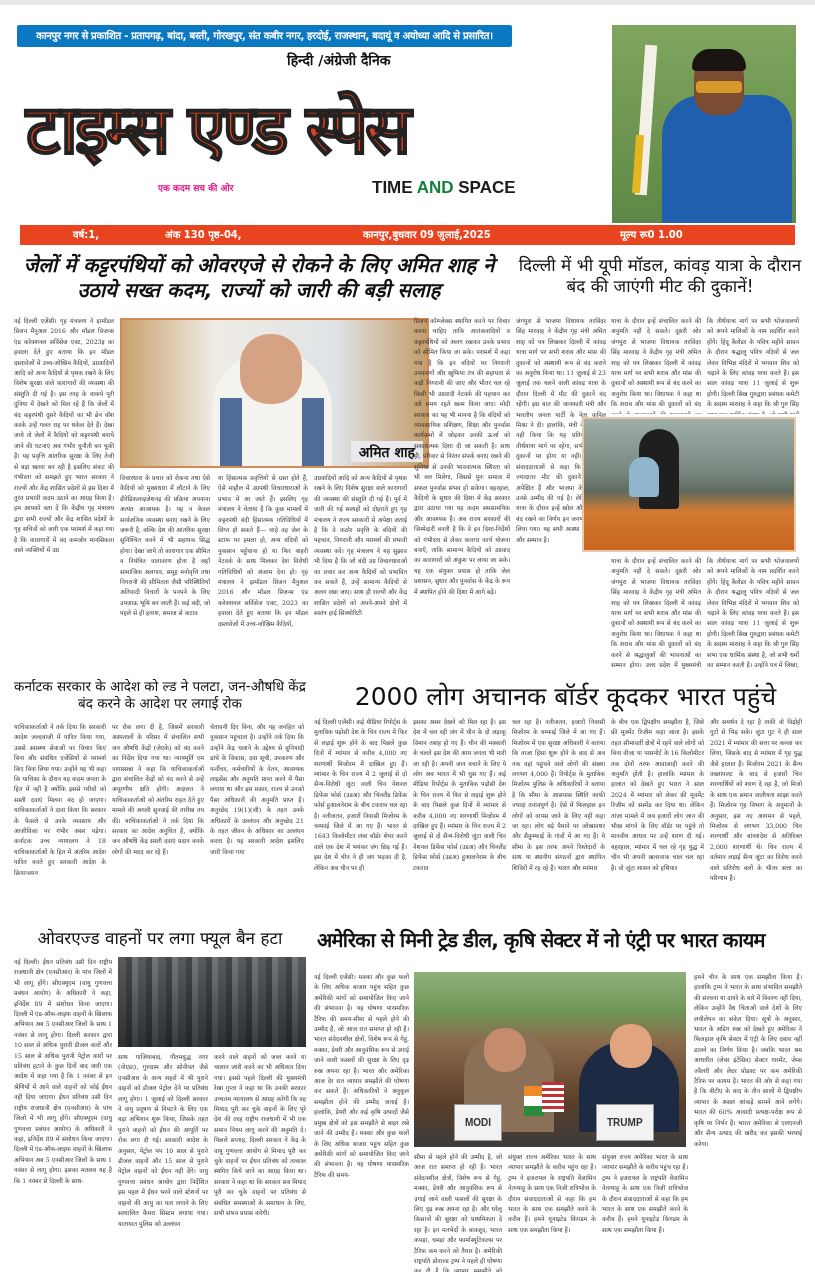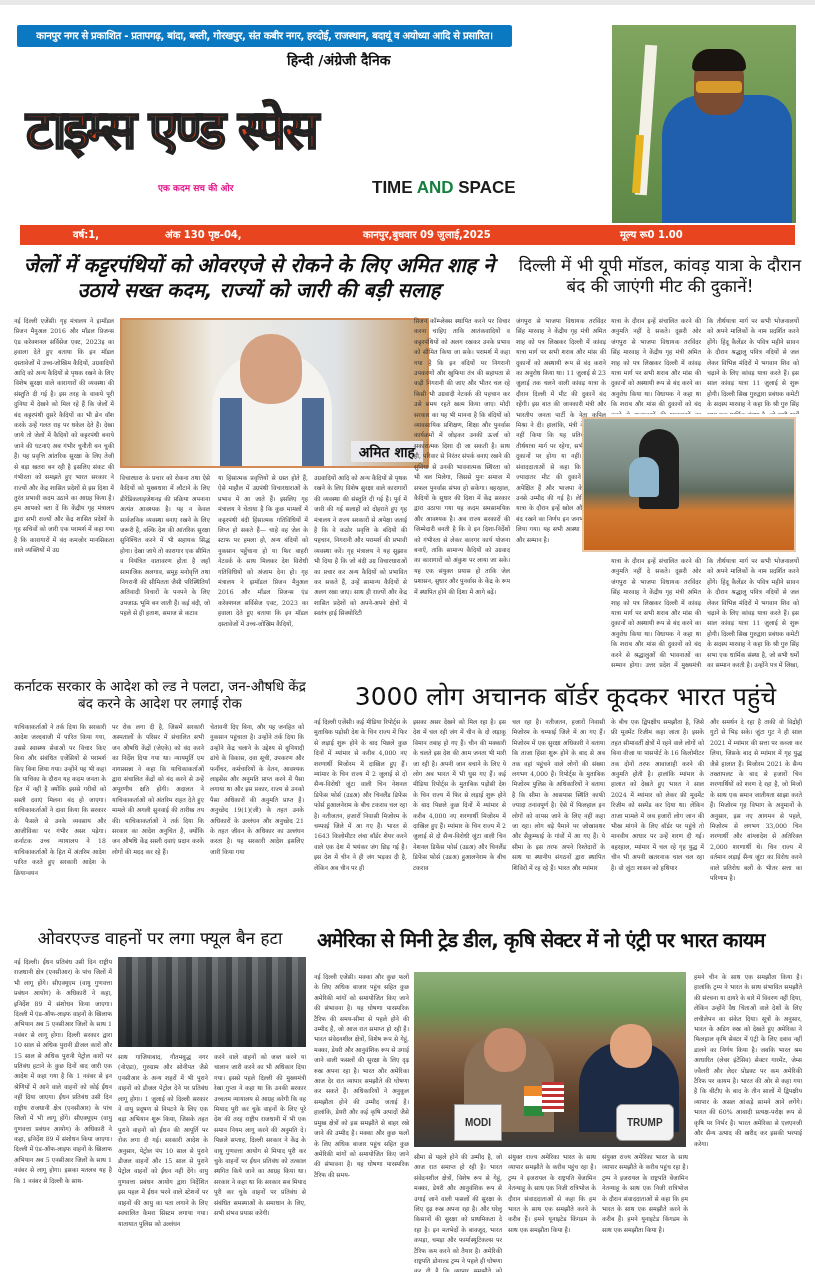--- a/index.html
+++ b/index.html
@@ -1,21 +1,21 @@
 <!DOCTYPE html>
 <html><head>
 <meta charset="utf-8">
 <style>
   * { box-sizing: border-box; margin: 0; padding: 0; }
   html, body { width: 815px; height: 1280px; background: #ffffff; overflow: hidden; }
   body { font-family: "DejaVu Sans", sans-serif; color: #1a1a1a; position: relative; }
   .topline { position: absolute; left: 0; top: 0; width: 815px; height: 5px; background: #e9e9e9; }
   .ribbon { position: absolute; left: 17px; top: 25px; width: 495px; height: 22px; background: #0b78c2; border-radius: 2px; color: #fff; font-size: 10px; font-weight: bold; text-align: center; line-height: 22px; white-space: nowrap; overflow: hidden; letter-spacing: -0.3px; }
   .daily { position: absolute; left: 287px; top: 50px; font-size: 14px; font-weight: bold; color: #111; }
-  .masthead { position: absolute; left: 26px; top: 84px; width: 490px; height: 92px; font-family: "DejaVu Sans", sans-serif; font-weight: bold; font-size: 53px; line-height: 92px; color: #e0401b; letter-spacing: -3px; -webkit-text-stroke: 2px #222; white-space: nowrap; }
+  .masthead { position: absolute; left: 26px; top: 84px; width: 490px; height: 92px; font-family: "DejaVu Sans", sans-serif; font-weight: bold; font-size: 68px; line-height: 92px; color: #e0401b; letter-spacing: -3px; -webkit-text-stroke: 2px #222; white-space: nowrap; }
   .tagline { position: absolute; left: 158px; top: 181px; font-size: 9px; color: #e2178a; font-weight: bold; }
   .brand-en { position: absolute; left: 372px; top: 178px; font-size: 17px; font-weight: bold; color: #1b1b1b; font-family: "Liberation Sans", sans-serif; }
   .brand-en .accent { color: #15803d; }
   .hero-photo { position: absolute; left: 612px; top: 25px; width: 184px; height: 198px; background: linear-gradient(180deg,#7fa55f 0%,#6c9450 60%,#5d8746 100%); overflow: hidden; }
   .hero-photo .shirt { position:absolute; left:50px; top:70px; width:130px; height:128px; background:#1f5fae; border-radius:40px 30px 0 0; }
   .hero-photo .head { position:absolute; left:82px; top:28px; width:50px; height:62px; background:#7b4b32; border-radius:24px 24px 20px 20px; }
   .hero-photo .hair { position:absolute; left:80px; top:24px; width:54px; height:22px; background:#1a1410; border-radius:26px 26px 6px 6px; }
   .hero-photo .glasses { position:absolute; left:84px; top:56px; width:46px; height:12px; background:#d69a2c; border-radius:4px; }
   .hero-photo .bat { position:absolute; left:28px; top:20px; width:12px; height:150px; background:#f3f0e6; transform:rotate(4deg); }
   .hero-photo .handle { position:absolute; left:22px; top:110px; width:8px; height:58px; background:#e6b41f; transform:rotate(4deg); }
@@ -49,21 +49,21 @@
 
   .photo-trade { left: 414px; top: 972px; width: 272px; height: 175px; border: none; background: linear-gradient(180deg,#8fb07a 0%,#6e9658 22%,#8b6a4b 40%,#5a3e2a 75%,#3b3b3b 100%); }
   .photo-trade .modi { position:absolute; left:50px; top:60px; width:90px; height:100px; background:#8a7056; border-radius:40px 40px 0 0; }
   .photo-trade .trump { position:absolute; left:165px; top:70px; width:100px; height:90px; background:#1c2a44; border-radius:44px 44px 0 0; }
   .photo-trade .trump-face { position:absolute; left:196px; top:52px; width:42px; height:44px; background:#e0a47e; border-radius:20px; }
   .photo-trade .modi-face { position:absolute; left:70px; top:56px; width:42px; height:44px; background:#c48c6d; border-radius:20px; }
   .photo-trade .flag-in { position:absolute; left:110px; top:114px; width:20px; height:30px; background:linear-gradient(180deg,#ee8a2a 0 33%,#fff 33% 66%,#2c8a3b 66%); }
   .photo-trade .flag-us { position:absolute; left:128px; top:110px; width:22px; height:30px; background:repeating-linear-gradient(180deg,#c23232 0 3px,#fff 3px 6px); }
   .nameplate { position:absolute; bottom:6px; background:#f2f2f2; color:#333; font-size:10px; font-weight:bold; font-family:"Liberation Sans", sans-serif; padding:12px 10px; border:1px solid #999; }
   .np-modi { left: 40px; }
-  .np-trump { left: 202px; border-radius: 6px; }
+  .np-trump { left: 182px; }
 </style>
 </head>
 <body>
 
 <div class="topline"></div>
 
 <div class="ribbon">कानपुर नगर से प्रकाशित - प्रतापगढ़, बांदा, बस्ती, गोरखपुर, संत कबीर नगर, हरदोई, राजस्थान, बदायूं व अयोध्या आदि से प्रसारित।</div>
 <div class="daily">हिन्दी /अंग्रेजी दैनिक</div>
 <div class="masthead">टाइम्स एण्ड स्पेस</div>
 <div class="tagline">एक कदम सच की ओर</div>
@@ -110,21 +110,21 @@
   <div class="idol"></div>
 </div>
 <div class="col" style="left:611px; top:556px; width:90px; height:115px;">यात्रा के दौरान इन्हें संचालित करने की अनुमति नहीं दे सकते। दूसरी ओर जंगपुरा से भाजपा विधायक तरविंदर सिंह मारवाह ने केंद्रीय गृह मंत्री अमित शाह को पत्र लिखकर दिल्ली में कांवड़ यात्रा मार्ग पर सभी शराब और मांस की दुकानों को अस्थायी रूप से बंद करने का अनुरोध किया था। विधायक ने कहा था कि शराब और मांस की दुकानों को बंद करने से श्रद्धालुओं की भावनाओं का सम्मान होगा। उत्तर प्रदेश में मुख्यमंत्री योगी आदित्यनाथ ने अधिकारियों को यह सुनिश्चित करने का निर्देश दिया है कि कांवड़ यात्रा मार्ग पर मांस और शराब बिक्री पूर्णतः बंद रहे। उत्तर प्रदेश सरकार ने यह भी आदेश दिया</div>
 <div class="col" style="left:707px; top:556px; width:92px; height:115px;">कि तीर्थयात्रा मार्ग पर सभी भोजनालयों को अपने मालिकों के नाम प्रदर्शित करने होंगे। हिंदू कैलेंडर के पवित्र महीने सावन के दौरान श्रद्धालु पवित्र नदियों से जल लेकर विभिन्न मंदिरों में भगवान शिव को चढ़ाने के लिए कांवड़ यात्रा करते हैं। इस साल कांवड़ यात्रा 11 जुलाई से शुरू होगी। दिल्ली सिख गुरुद्वारा प्रबंधक कमेटी के सदस्य मारवाह ने कहा कि श्री गुरु सिंह सभा एक धार्मिक संस्था है, जो सभी धर्मों का सम्मान करती है। उन्होंने पत्र में लिखा, श्रद्धालु आशा करते हैं कि कांवड़ यात्रा के निर्धारित मार्गों पर मांस और शराब की दुकानें अस्थायी रूप से बंद कर दी जाएं, ताकि इसकी पवित्रता बनी रहे और कोई अप्रिय घटना न हो।</div>
 
 <div class="hl hl-karnataka">कर्नाटक सरकार के आदेश को ल्ड ने पलटा, जन-औषधि केंद्र बंद करने के आदेश पर लगाई रोक</div>
 <div class="col" style="left:14px; top:722px; width:92px; height:200px;">याचिकाकर्ताओं ने तर्क दिया कि सरकारी आदेश जल्दबाजी में पारित किया गया, उससे स्वास्थ्य सेवाओं पर विचार किए बिना और संबंधित एजेंसियों से परामर्श किए बिना लिया गया। उन्होंने यह भी कहा कि याचिका के दौरान यह कदम जनता के हित में नहीं है क्योंकि इससे गरीबों को सस्ती दवाएं मिलना बंद हो जाएगा। याचिकाकर्ताओं ने दावा किया कि सरकार के फैसले से उनके व्यवसाय और आजीविका पर गंभीर असर पड़ेगा। कर्नाटक उच्च न्यायालय ने 18 याचिकाकर्ताओं के हित में अंतरिम आदेश पारित करते हुए सरकारी आदेश के क्रियान्वयन</div>
 <div class="col" style="left:112px; top:722px; width:92px; height:200px;">पर रोक लगा दी है, जिसमें सरकारी अस्पतालों के परिसर में संचालित सभी जन औषधि केंद्रों (जेएके) को बंद करने का निर्देश दिया गया था। न्यायमूर्ति एम नागप्रसन्ना ने कहा कि याचिकाकर्ताओं द्वारा संचालित केंद्रों को बंद करने से उन्हें अपूरणीय क्षति होगी। अदालत ने याचिकाकर्ताओं को अंतरिम राहत देते हुए मामले की अगली सुनवाई की तारीख तय की। याचिकाकर्ताओं ने तर्क दिया कि सरकार का आदेश अनुचित है, क्योंकि जन औषधि केंद्र सस्ती दवाएं प्रदान करके लोगों की मदद कर रहे हैं।</div>
 <div class="col" style="left:210px; top:722px; width:94px; height:200px;">चेतावनी दिए बिना, और यह जनहित को नुकसान पहुंचाता है। उन्होंने तर्क दिया कि उन्होंने केंद्र चलाने के उद्देश्य से बुनियादी ढांचे के विकास, दवा सूची, उपकरण और फर्नीचर, कर्मचारियों के वेतन, आवश्यक लाइसेंस और अनुमति प्राप्त करने में पैसा लगाया था और इस प्रकार, राज्य से उनको पैसा अधिकारों की अनुमति प्राप्त है। अनुच्छेद 19(1)(जी) के तहत उनके अधिकारों के उल्लंघन और अनुच्छेद 21 के तहत जीवन के अधिकार का उल्लंघन करता है। यह सरकारी आदेश इसलिए जारी किया गया</div>
 
-<div class="hl hl-border">3000 लोग अचानक बॉर्डर कूदकर भारत पहुंचे</div>
+<div class="hl hl-border">2000 लोग अचानक बॉर्डर कूदकर भारत पहुंचे</div>
 <div class="col" style="left:314px; top:717px; width:93px; height:205px;">नई दिल्ली एजेंसी। कई मीडिया रिपोर्ट्स के मुताबिक पड़ोसी देश के चिन राज्य में फिर से लड़ाई शुरू होने के बाद पिछले कुछ दिनों में म्यांमार से करीब 4,000 नए शरणार्थी मिजोरम में दाखिल हुए हैं। म्यांमार के चिन राज्य में 2 जुलाई से दो सैन्य-विरोधी जुंटा वाली चिन नेशनल डिफेंस फोर्स (उडअ) और चिनलैंड डिफेंस फोर्स हुआलनेराम के बीच टकराव चल रहा है। नतीजतन, हजारों निवासी मिजोरम के चम्फाई जिले में आ गए हैं। भारत से 1643 किलोमीटर लंबा बॉर्डर शेयर करने वाले एक देश में भयंकर जंग छिड़ गई है। इस देश में चीन ने ही जंग भड़का दी है, लेकिन अब चीन पर ही</div>
 <div class="col" style="left:413px; top:717px; width:93px; height:205px;">इसका असर देखने को मिल रहा है। इस देश में चल रही जंग में चीन के दो लड़ाकू विमान तबाह हो गए हैं। चीन की मक्कारी के चलते इस देश की आम जनता भी मारी जा रही है। अपनी जान बचाने के लिए ये लोग अब भारत में भी घुस गए हैं। कई मीडिया रिपोर्ट्स के मुताबिक पड़ोसी देश के चिन राज्य में फिर से लड़ाई शुरू होने के बाद पिछले कुछ दिनों में म्यांमार से करीब 4,000 नए शरणार्थी मिजोरम में दाखिल हुए हैं। म्यांमार के चिन राज्य में 2 जुलाई से दो सैन्य-विरोधी जुंटा वाली चिन नेशनल डिफेंस फोर्स (उडअ) और चिनलैंड डिफेंस फोर्स (उडअ) हुआलनेराम के बीच टकराव</div>
 <div class="col" style="left:512px; top:717px; width:93px; height:205px;">चल रहा है। नतीजतन, हजारों निवासी मिजोरम के चम्फाई जिले में आ गए हैं। मिजोरम में एक सुरक्षा अधिकारी ने बताया कि ताजा हिंसा शुरू होने के बाद से अब तक वहां पहुंचने वाले लोगों की संख्या लगभग 4,000 है। रिपोर्ट्स के मुताबिक मिजोरम पुलिस के अधिकारियों ने बताया है कि सीमा के आसपास स्थिति काफी ज्यादा तनावपूर्ण है। ऐसे में फिलहाल इन लोगों को वापस जाने के लिए नहीं कहा जा रहा। लोग बड़े पैमाने पर जोखावथर और सैकुम्फाई के गांवों में आ गए हैं। ये सीमा के इस तरफ अपने रिश्तेदारों के साथ या स्थानीय संगठनों द्वारा स्थापित शिविरों में रह रहे हैं। भारत और म्यांमार</div>
 <div class="col" style="left:611px; top:717px; width:93px; height:205px;">के बीच एक द्विपक्षीय समझौता है, जिसे फ्री मूवमेंट रिजीम कहा जाता है। इसके तहत सीमावर्ती क्षेत्रों में रहने वाले लोगों को बिना वीजा या पासपोर्ट के 16 किलोमीटर तक दोनों तरफ आवाजाही करने की अनुमति होती है। हालांकि म्यांमार के हालात को देखते हुए भारत ने साल 2024 में म्यांमार को लेकर फ्री मूवमेंट रिजीम को सस्पेंड कर दिया था। लेकिन ताजा मामले में जब हजारों लोग जान की भीख मांगने के लिए बॉर्डर पर पहुंचे तो मानवीय आधार पर उन्हें शरण दी गई। बहरहाल, म्यांमार में चल रहे गृह युद्ध में चीन भी अपनी खतरनाक चाल चल रहा है। वो जुंटा शासन को हथियार</div>
 <div class="col" style="left:710px; top:717px; width:92px; height:205px;">और समर्थन दे रहा है ताकी वो विद्रोही गुटों से भिड़ सके। जुंटा गुट ने ही साल 2021 में म्यांमार की सत्ता पर कब्जा कर लिया, जिसके बाद से म्यांमार में गृह युद्ध जैसे हालात हैं। मिजोरम 2021 के सैन्य तख्तापलट के बाद से हजारों चिन शरणार्थियों को शरण दे रहा है, जो मिजो के साथ एक समान जातीयता साझा करते हैं। मिजोरम गृह विभाग के अनुमानों के अनुसार, इस नए आगमन से पहले, मिजोरम से लगभग 33,000 चिन शरणार्थी और बांग्लादेश से अतिरिक्त 2,000 शरणार्थी थे। चिन राज्य में वर्तमान लड़ाई सैन्य जुंटा का विरोध करने वाले प्रतिरोध बलों के भीतर सत्ता का परिणाम है।</div>
 
 <div class="hl hl-fuel">ओवरएज्ड वाहनों पर लगा फ्यूल बैन हटा</div>
 <div class="col" style="left:14px; top:957px; width:98px; height:315px;">नई दिल्ली। ईंधन प्रतिबंध उसी दिन राष्ट्रीय राजधानी क्षेत्र (एनसीआर) के पांच जिलों में भी लागू होंगे। सीएक्यूएम (वायु गुणवत्ता प्रबंधन आयोग) के अधिकारी ने कहा, इनिर्देश 89 में संशोधन किया जाएगा। दिल्ली में एंड-ऑफ-लाइफ वाहनों के खिलाफ अभियान अब 5 एनसीआर जिलों के साथ 1 नवंबर से लागू होगा। दिल्ली सरकार द्वारा 10 साल से अधिक पुरानी डीजल कारों और 15 साल से अधिक पुरानी पेट्रोल कारों पर प्रतिबंध हटाने के कुछ दिनों बाद जारी एक आदेश में कहा गया है कि 1 नवंबर से इन श्रेणियों में आने वाले वाहनों को कोई ईंधन नहीं दिया जाएगा। ईंधन प्रतिबंध उसी दिन राष्ट्रीय राजधानी क्षेत्र (एनसीआर) के पांच जिलों में भी लागू होंगे। सीएक्यूएम (वायु गुणवत्ता प्रबंधन आयोग) के अधिकारी ने कहा, इनिर्देश 89 में संशोधन किया जाएगा। दिल्ली में एंड-ऑफ-लाइफ वाहनों के खिलाफ अभियान अब 5 एनसीआर जिलों के साथ 1 नवंबर से लागू होगा। इसका मतलब यह है कि 1 नवंबर से दिल्ली के साथ-</div>
 <div class="photo photo-traffic"></div>
 <div class="col" style="left:118px; top:1052px; width:90px; height:220px;">साथ गाजियाबाद, गौतमबुद्ध नगर (नोएडा), गुरुग्राम और सोनीपत जैसे एनसीआर के अन्य शहरों में भी पुराने वाहनों को डीजल पेट्रोल देने पर प्रतिबंध लागू होगा। 1 जुलाई को दिल्ली सरकार ने वायु प्रदूषण से निपटने के लिए एक बड़ा अभियान शुरू किया, जिसके तहत पुराने वाहनों को ईंधन की आपूर्ति पर रोक लगा दी गई। सरकारी आदेश के अनुसार, पेट्रोल पंप 10 साल से पुराने डीजल वाहनों और 15 साल से पुराने पेट्रोल वाहनों को ईंधन नहीं देंगे। वायु गुणवत्ता प्रबंधन आयोग द्वारा निर्देशित इस पहल में ईंधन भरने वाले स्टेशनों पर वाहनों की आयु का पता लगाने के लिए स्वचालित कैमरा सिस्टम लगाया गया। यातायात पुलिस को उल्लंघन</div>

